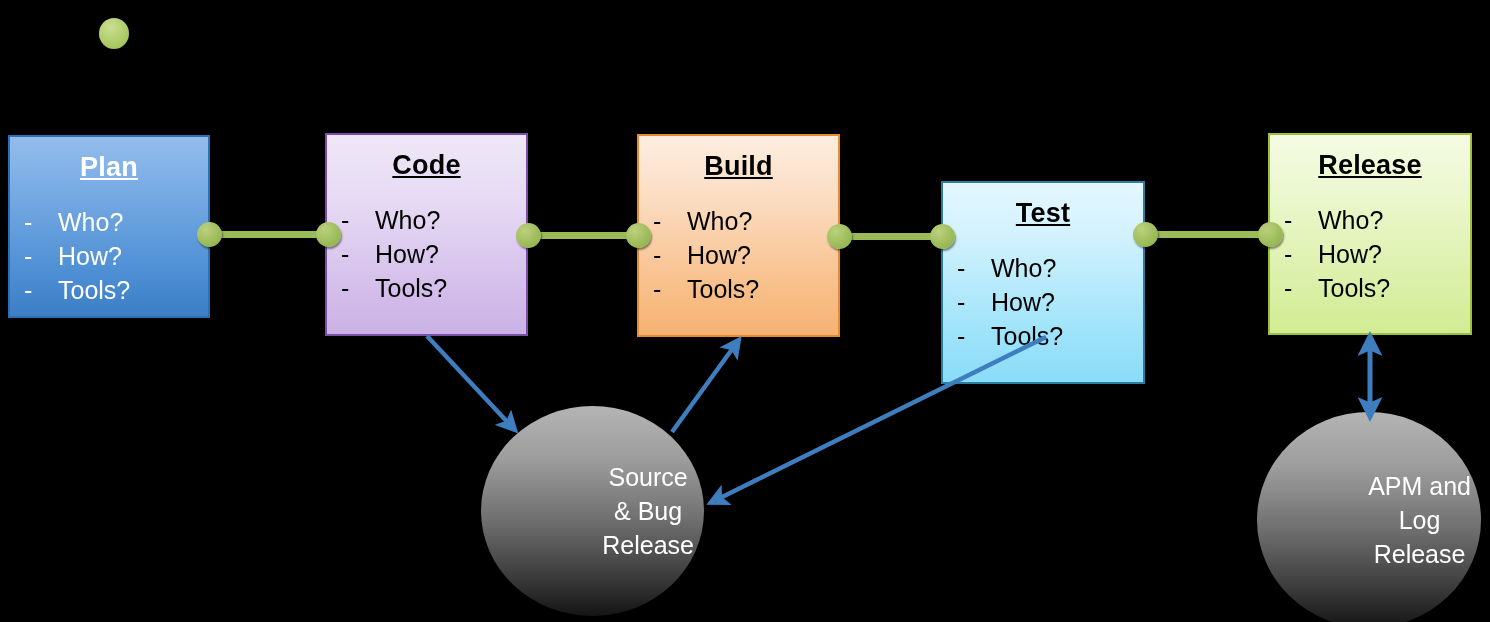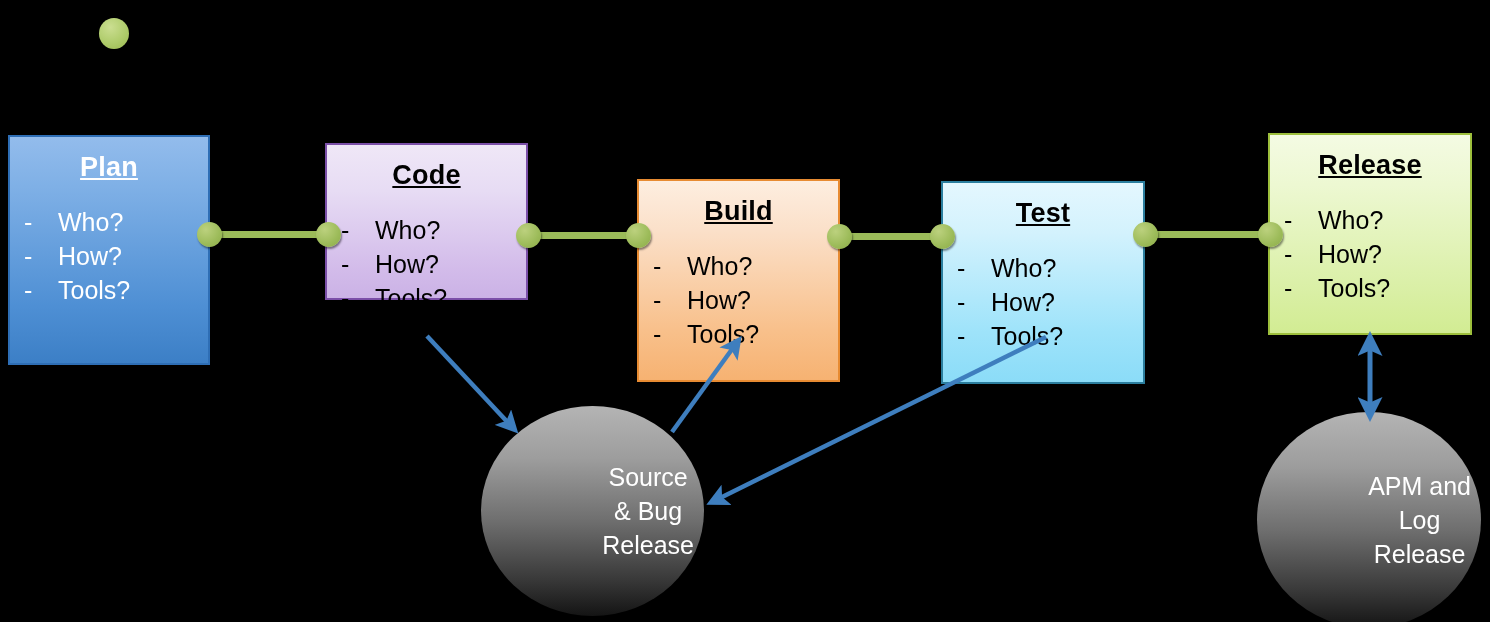--- a/index.html
+++ b/index.html
@@ -60,21 +60,20 @@
   }
   .box-code {
     background: linear-gradient(to bottom, #EFE7F7 0%, #E7DCF4 30%, #D3BCEA 80%, #CBB2E6 100%);
     border-color: #7B4FA8;
     color: #000000;
   }
   .box-build {
     background: linear-gradient(to bottom, #FDEEE0 0%, #FBE0C9 25%, #F8C08B 75%, #F6B272 100%);
     border-color: #E78B32;
     color: #000000;
-    margin-top: 45px;
   }
   .box-test {
     background: linear-gradient(to bottom, #E4F7FE 0%, #D3F2FD 25%, #9EE3FA 75%, #8BDCF8 100%);
     border-color: #2B7E9E;
     color: #000000;
   }
   .box-release {
     background: linear-gradient(to bottom, #F4FBE3 0%, #EDF8D2 25%, #D9EFA4 80%, #D2EC93 100%);
     border-color: #9DBF3C;
     color: #000000;
@@ -149,30 +148,30 @@
 
   <div class="chain-dot" style="left:197px;  top:222px;"></div>
   <div class="chain-dot" style="left:316px;  top:222px;"></div>
   <div class="chain-dot" style="left:516px;  top:223px;"></div>
   <div class="chain-dot" style="left:626px;  top:223px;"></div>
   <div class="chain-dot" style="left:827px;  top:224px;"></div>
   <div class="chain-dot" style="left:930px;  top:224px;"></div>
   <div class="chain-dot" style="left:1133px; top:222px;"></div>
   <div class="chain-dot" style="left:1258px; top:222px;"></div>
 
-  <div class="stage-box box-plan" style="left:8px; top:135px; width:202px; height:230px;">
+  <div class="stage-box box-plan" style="left:8px; top:135px; width:202px; height:183px;">
     <div class="stage-title">Plan</div>
     <ul class="stage-list">
       <li><span class="dash">-</span><span>Who?</span></li>
       <li><span class="dash">-</span><span>How?</span></li>
       <li><span class="dash">-</span><span>Tools?</span></li>
     </ul>
   </div>
 
-  <div class="stage-box box-code" style="left:325px; top:143px; width:203px; height:157px;">
+  <div class="stage-box box-code" style="left:325px; top:133px; width:203px; height:203px;">
     <div class="stage-title">Code</div>
     <ul class="stage-list">
       <li><span class="dash">-</span><span>Who?</span></li>
       <li><span class="dash">-</span><span>How?</span></li>
       <li><span class="dash">-</span><span>Tools?</span></li>
     </ul>
   </div>
 
   <div class="stage-box box-build" style="left:637px; top:134px; width:203px; height:203px;">
     <div class="stage-title">Build</div>

